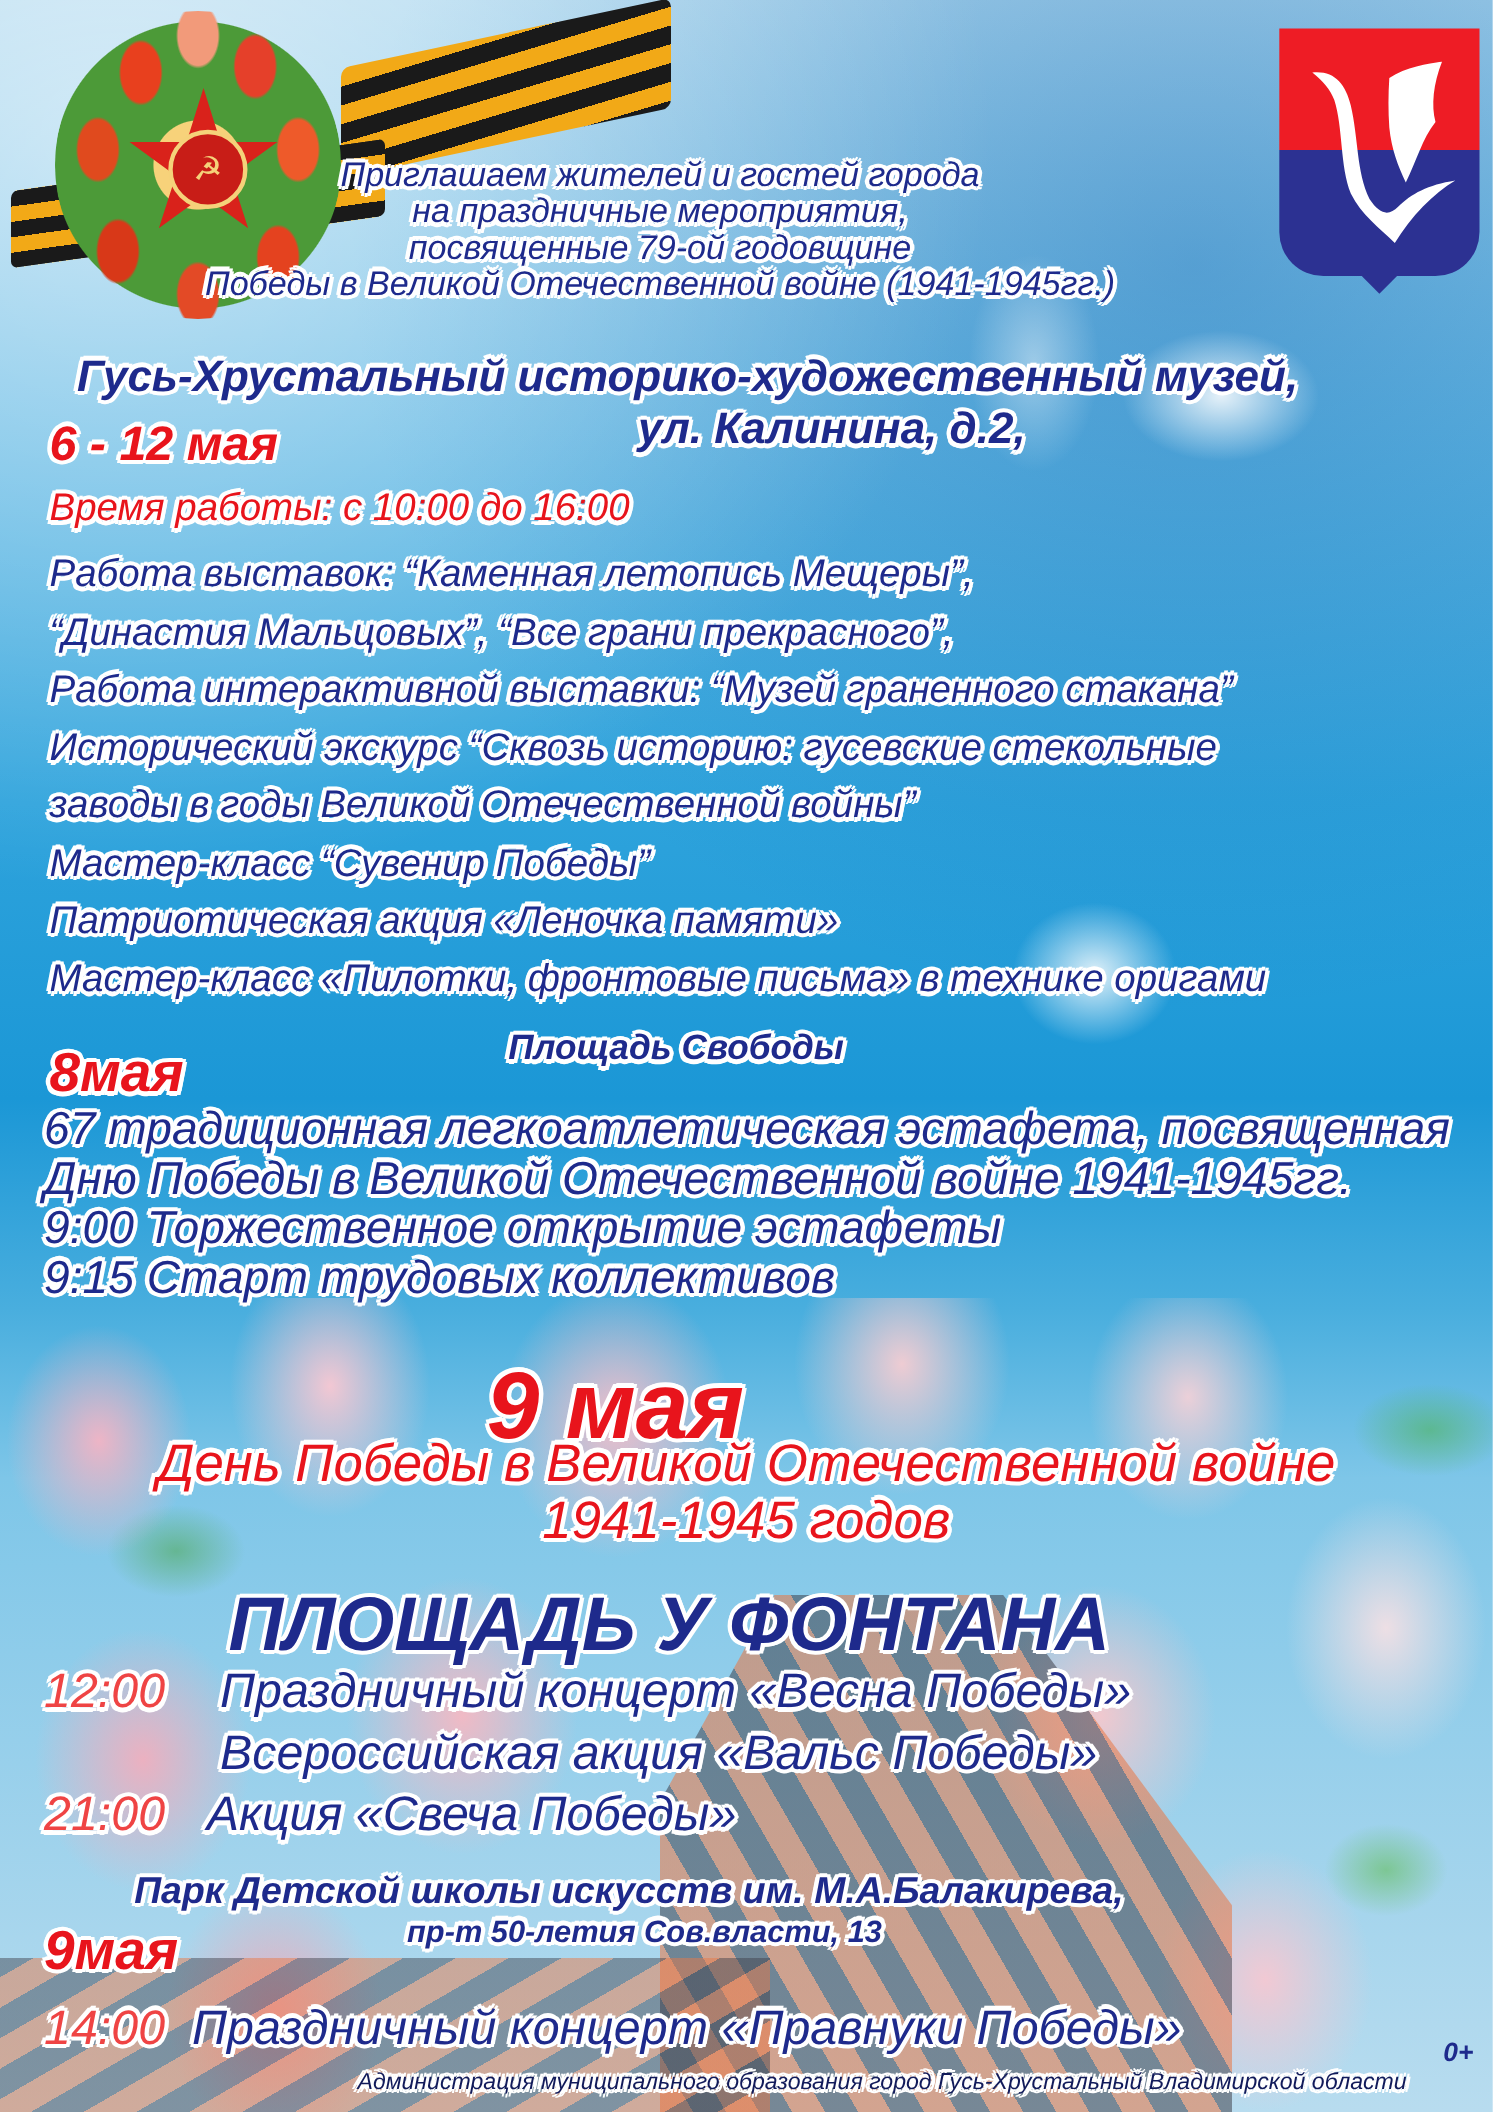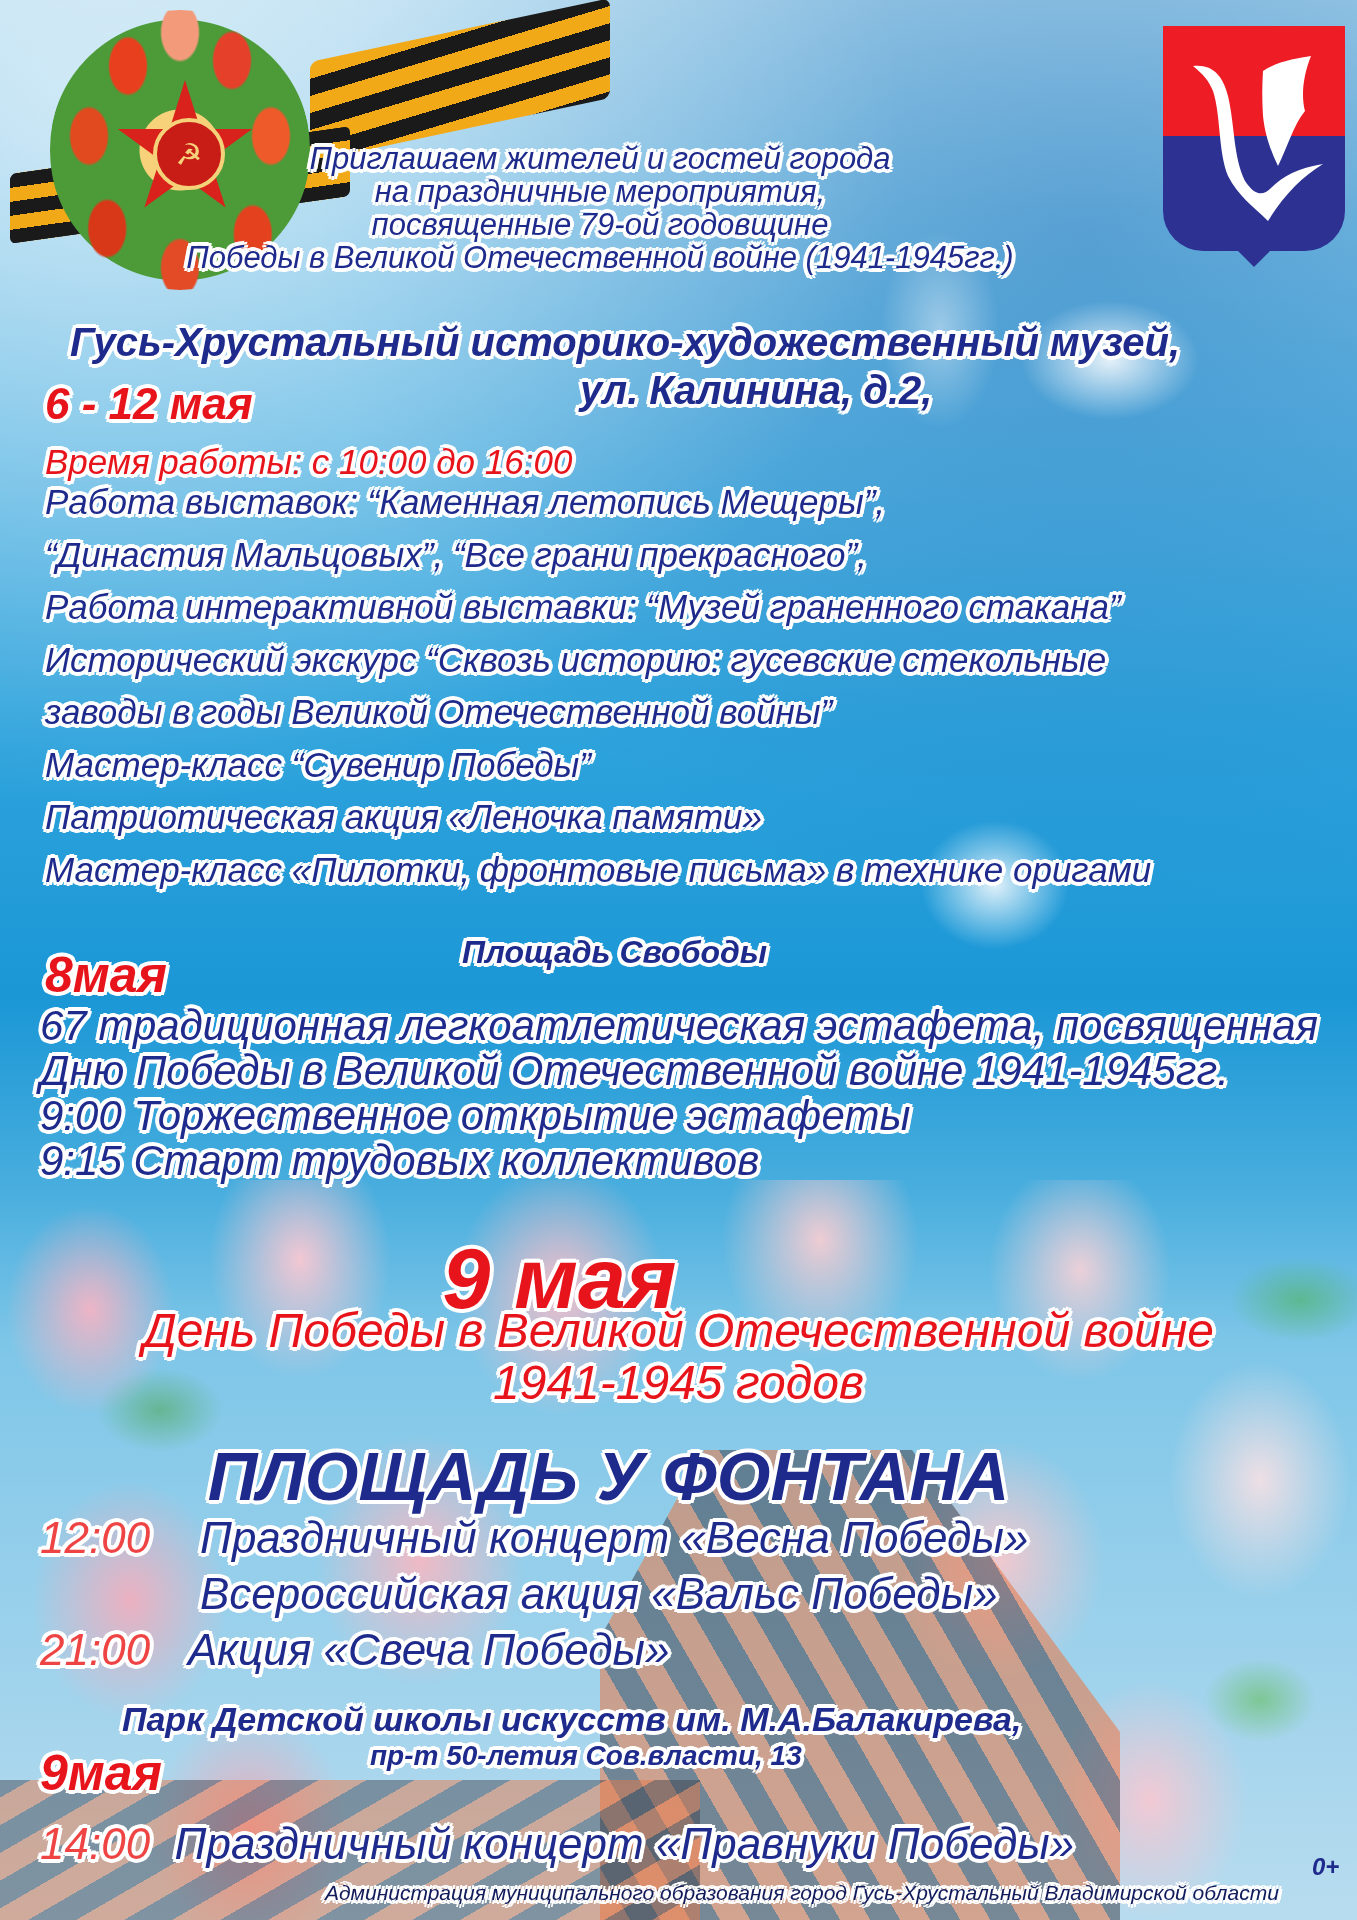--- a/index.html
+++ b/index.html
@@ -113,21 +113,21 @@
   }
   .abs { position:absolute; white-space:nowrap; line-height:1; }
 
   .invite { left:160px; top:142px; width:880px; text-align:center; font-size:31px; line-height:33px; font-weight:normal; }
   .invite div { white-space:nowrap; }
 
   .museum-name { left:70px; top:322px; font-size:40px; }
   .museum-addr { left:580px; top:370px; font-size:40px; }
   .date-612 { left:45px; top:382px; font-size:44px; font-style:italic; }
   .hours { left:45px; top:444px; font-size:35px; font-weight:normal; }
-  .museum-list { left:45px; top:476px; }
+  .museum-list { left:45px; top:496px; }
   .museum-list .row { font-size:35px; line-height:52.5px; font-weight:normal; white-space:nowrap; }
 
   .svoboda-place { left:462px; top:936px; font-size:32px; }
   .date-8 { left:45px; top:950px; font-size:50px; }
   .svoboda-list { left:40px; top:1003px; }
   .svoboda-list .row { font-size:42px; line-height:45px; font-weight:normal; white-space:nowrap; }
 
   .big-9 { left:0; width:1119px; top:1235px; text-align:center; font-size:86px; font-style:italic; }
   .victory-day { left:0; width:1357px; top:1305px; text-align:center; font-size:48px; font-weight:normal; line-height:52px; }
   .fountain { left:0; width:1217px; top:1442px; text-align:center; font-size:69px; }

